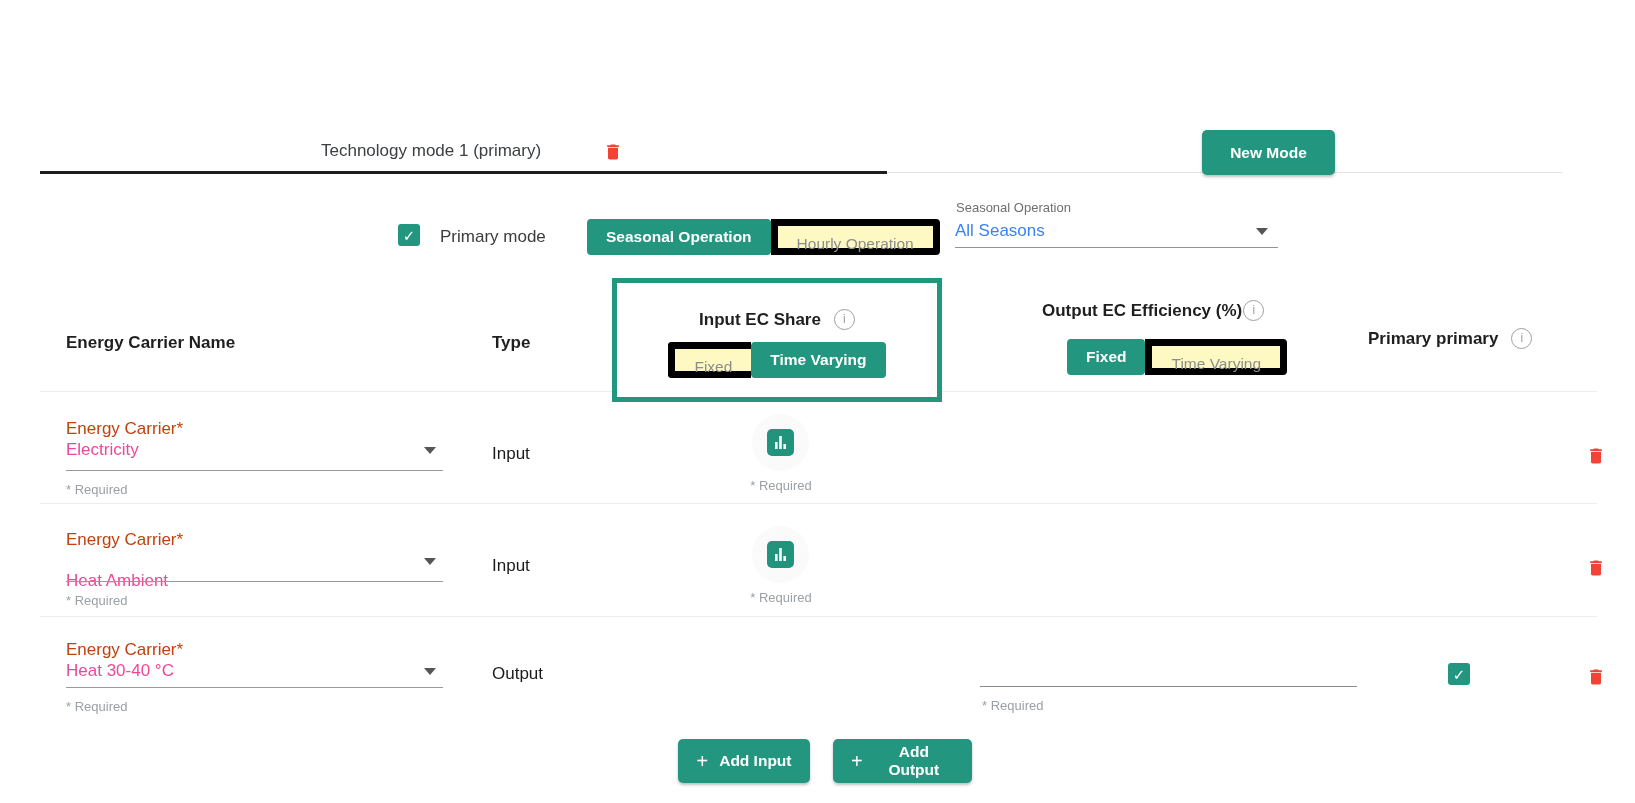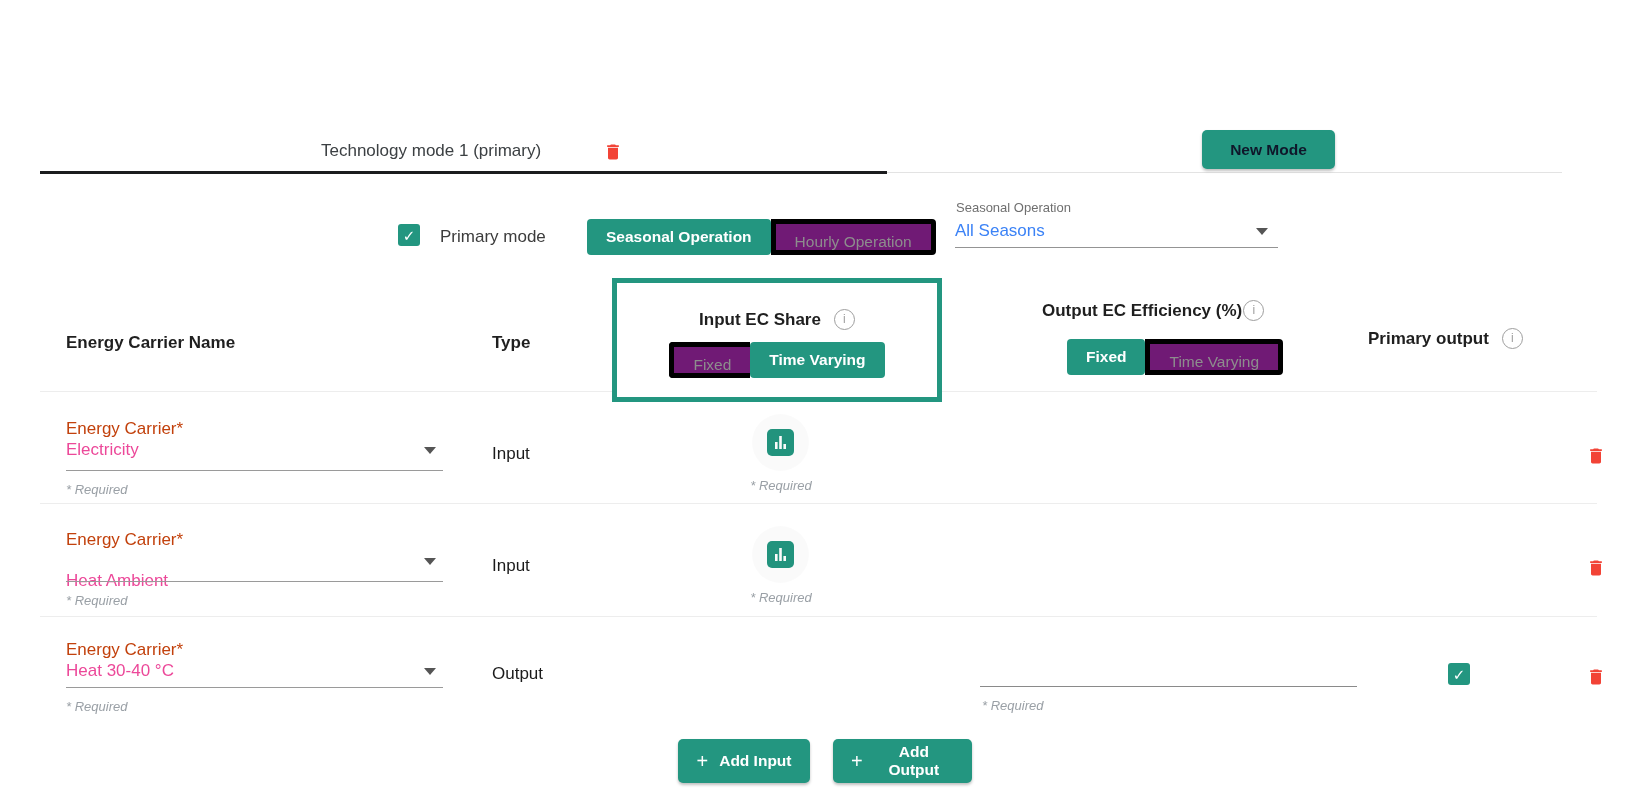--- a/index.html
+++ b/index.html
@@ -17,36 +17,36 @@
   .info{display:inline-block;width:19px;height:19px;border:1.5px solid #9e9e9e;border-radius:50%;
         color:#9e9e9e;font-size:12px;line-height:19px;text-align:center;font-style:normal;vertical-align:middle;}
   .info::before{content:"i";}
 
   
   .tab-label{left:321px;top:141px;font-size:17px;color:#3c4043;}
   .tab-underline-active{left:40px;top:171px;width:847px;height:3px;background:#1b1c1e;}
   .tab-underline-rest{left:887px;top:172px;width:675px;height:1px;background:#e3e3e3;}
   .trash-btn{background:none;border:none;padding:0;cursor:pointer;line-height:0;}
   .tab-trash{left:603px;top:140px;}
-  .new-mode{left:1202px;top:130px;width:133px;height:39px;background:#239680;border:none;border-radius:5px;
-            color:#0f172a;font-weight:700;font-size:15.5px;cursor:pointer;box-shadow:0 2px 3px rgba(0,0,0,.25);
+  .new-mode{left:1202px;top:130px;width:133px;height:45px;background:#239680;border:none;border-radius:5px;
+            color:#ffffff;font-weight:700;font-size:15.5px;cursor:pointer;box-shadow:0 2px 3px rgba(0,0,0,.25);
             font-family:inherit;}
 
   
   .cb{width:22px;height:22px;background:#239680;border-radius:3px;cursor:pointer;
       display:flex;align-items:center;justify-content:center;}
   .cb::after{content:"✓";color:#fff;font-size:15px;font-weight:700;line-height:1;}
 
   
   .primary-cb{left:398px;top:224px;}
   .primary-label{left:440px;top:227px;font-size:17px;color:#3c3c3c;}
   .seg-group{display:flex;}
   .op-toggle{left:587px;top:219px;}
   .seg{height:36px;line-height:36px;padding:0 19px;font-size:15.5px;cursor:pointer;box-sizing:border-box;
-       font-family:inherit;background:#701a75;color:#8d8d8d;border:5px solid #000000;}
+       font-family:inherit;background:#fef9c3;color:#8d8d8d;border:7px solid #000000;}
   .seg.first{border-radius:4px 0 0 4px;border-right:none;}
   .seg.last{border-radius:0 4px 4px 0;}
   .seg.on{background:#239680;color:#fff;font-weight:700;border:none;border-radius:4px;}
   .sel-label{left:956px;top:200px;font-size:13px;color:#6f6f6f;}
   .sel-value{left:955px;top:221px;font-size:17px;color:#3b82f6;cursor:pointer;}
   .caret{width:0;height:0;border-left:6px solid transparent;border-right:6px solid transparent;
          border-top:7px solid #555;cursor:pointer;}
   .sel-caret{left:1256px;top:228px;}
   .sel-underline{left:955px;top:247px;width:323px;height:1px;background:#949494;}
 
@@ -63,21 +63,21 @@
   .po-head{left:1368px;top:328px;display:flex;align-items:center;gap:13px;}
   .divider{height:1px;background:#ededed;z-index:1;}
   .div-head{left:40px;top:391px;width:1557px;}
   .div-r1{left:40px;top:503px;width:1557px;}
   .div-r2{left:40px;top:616px;width:1557px;}
 
   
   .f-label{font-size:17px;color:#c2410c;}
   .f-value{font-size:17px;color:#ec4899;cursor:pointer;}
   .f-underline{height:1px;background:#9a9a9a;}
-  .f-required{font-size:13px;color:#9aa0a6;font-style:italic;}
+  .f-required{font-size:13px;color:#9aa0a6;}
   .type-text{font-size:17px;color:#1b1b1b;}
   .chart-btn{background:#239680;border:none;border-radius:5px;width:27px;height:27px;padding:0;cursor:pointer;line-height:0;}
   .chart-btn::before{content:"";position:absolute;left:-15px;top:-15px;width:57px;height:57px;border-radius:50%;
                      background:rgba(0,0,0,0.02);}
   .share-req{width:100px;text-align:center;}
   .eff-wrap{left:980px;top:659px;width:377px;text-align:right;}
   .eff-value{font-size:17px;color:#1b1b1b;}
   .eff-unit{font-size:12px;color:#9b9b9b;margin-left:5px;}
   .eff-underline{left:980px;top:686px;width:377px;height:1px;background:#8a8a8a;}
   .row-trash{left:1586px;}
@@ -136,21 +136,21 @@
   <div class="abs out-head">
     <span class="th">Output EC Efficiency (%)</span>
     <i class="info"></i>
   </div>
   <div class="abs seg-group out-toggle">
     <button class="seg on">Fixed</button>
     <button class="seg last">Time Varying</button>
   </div>
 
   <div class="abs po-head">
-    <span class="th">Primary output</span>
+    <span class="th">Primary primary</span>
     <i class="info"></i>
   </div>
 
   <span class="abs f-label" style="left:66px;top:419px;">Energy Carrier*</span>
   <span class="abs f-value" style="left:66px;top:440px;">Electricity</span>
   <div class="abs caret" style="left:424px;top:447px;"></div>
   <div class="abs f-underline" style="left:66px;top:470px;width:377px;"></div>
   <span class="abs f-required" style="left:66px;top:482px;">* Required</span>
   <span class="abs type-text" style="left:492px;top:444px;">Input</span>
   <button class="abs chart-btn" style="left:767px;top:429px;">

